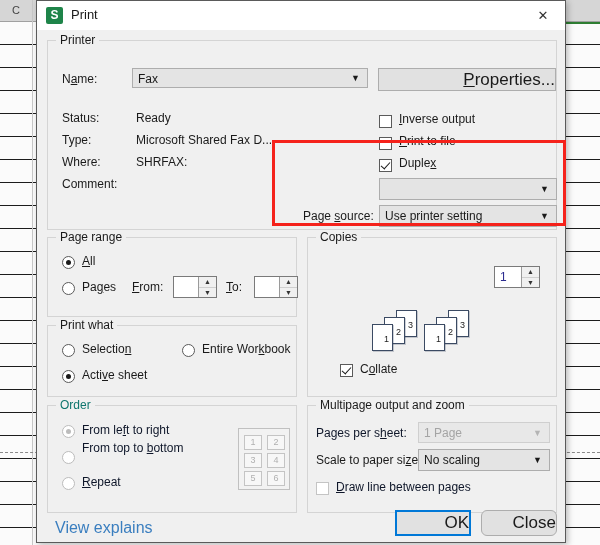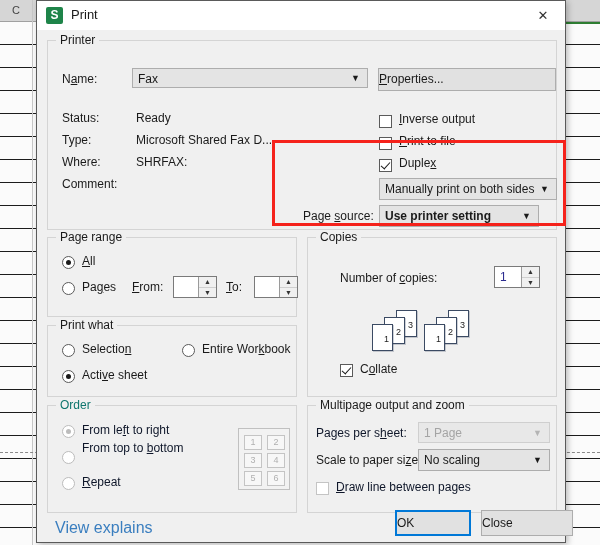--- a/index.html
+++ b/index.html
@@ -81,21 +81,21 @@
     position: absolute; right: 7px; top: 0; height: 100%;
     display: flex; align-items: center; font-size: 9px; color: #1a1a1a;
   }
   .combo.disabled { background: #e8e8e8; color: #a4a4a4; border-color: #cfcfcf; }
   .combo.disabled .arrow { color: #b4b4b4; }
 
   
   .btn {
     position: absolute; box-sizing: border-box;
     background: #e1e1e1; border: 1px solid #adadad;
-    font-size: 12px; color: #1a1a1a; text-align: left;
+    font-size: 17px; color: #1a1a1a; text-align: right;
   }
   .btn.default { border: 2px solid #0078d7; }
 
   
   .spin {
     position: absolute; box-sizing: border-box;
     background: #fff; border: 1px solid #7a7a7a;
   }
   .spin .val { position: absolute; left: 5px; top: 0; line-height: 20px; font-size: 12px; color: #2b2b8f; }
   .spin .btns {
@@ -226,26 +226,25 @@
         <div class="cbox" style="left:331px;top:74px;"></div>
         <div class="lbl" style="left:351px;top:71px;"><span class="u">I</span>nverse output</div>
 
         <div class="cbox" style="left:331px;top:96px;"></div>
         <div class="lbl" style="left:351px;top:93px;"><span class="u">P</span>rint to file</div>
 
         <div class="cbox checked" style="left:331px;top:118px;"></div>
         <div class="lbl" style="left:351px;top:115px;">Duple<span class="u">x</span></div>
 
         <div class="combo" style="left:331px;top:137px;width:178px;height:22px;">
-          <span>Manually print on both sides</span>
           <span class="arrow">▼</span>
         </div>
 
         <div class="lbl" style="left:255px;top:168px;">Page <span class="u">s</span>ource:</div>
-        <div class="combo" style="left:331px;top:164px;width:160px;height:22px;font-weight:bold;">
+        <div class="combo" style="left:331px;top:164px;width:178px;height:22px;">
           <span>Use printer setting</span>
           <span class="arrow">▼</span>
         </div>
       </div>
 
       <div class="groupbox" style="left:10px;top:207px;width:250px;height:80px;padding-left:42px;">
         <div class="gb-title">Page range</div>
 
         <div class="radio checked" style="left:14px;top:18px;"></div>
         <div class="lbl" style="left:34px;top:16px;"><span class="u">A</span>ll</div>
@@ -268,21 +267,20 @@
           <div class="btns">
             <div>▲</div>
             <div>▼</div>
           </div>
         </div>
       </div>
 
       <div class="groupbox" style="left:270px;top:207px;width:250px;height:160px;">
         <div class="gb-title">Copies</div>
 
-        <div class="lbl" style="left:32px;top:33px;">Number of <span class="u">c</span>opies:</div>
         <div class="spin" style="left:186px;top:28px;width:46px;height:22px;">
           <div class="val">1</div>
           <div class="btns">
             <div>▲</div>
             <div>▼</div>
           </div>
         </div>
 
         <div>
           <div class="page-ico" style="left:88px;top:72px;width:19px;height:25px;"></div>
@@ -355,20 +353,20 @@
           <span>No scaling</span>
           <span class="arrow">▼</span>
         </div>
 
         <div class="cbox dis" style="left:8px;top:76px;"></div>
         <div class="lbl dis" style="left:28px;top:74px;"><span class="u">D</span>raw line between pages</div>
       </div>
 
       <div class="link" style="left:18px;top:489px;">View explains</div>
       <div class="btn default" style="left:358px;top:480px;width:76px;height:26px;line-height:22px;">OK</div>
-      <div class="btn" style="left:444px;top:480px;width:92px;height:26px;line-height:24px;">Close</div>
+      <div class="btn" style="left:444px;top:480px;width:76px;height:26px;line-height:24px;border-radius:6px;">Close</div>
 
     </div>
   </div>
 
   <div class="redbox" style="left:272px;top:140px;width:294px;height:86px;"></div>
 
 </div>
 
 </body></html>

